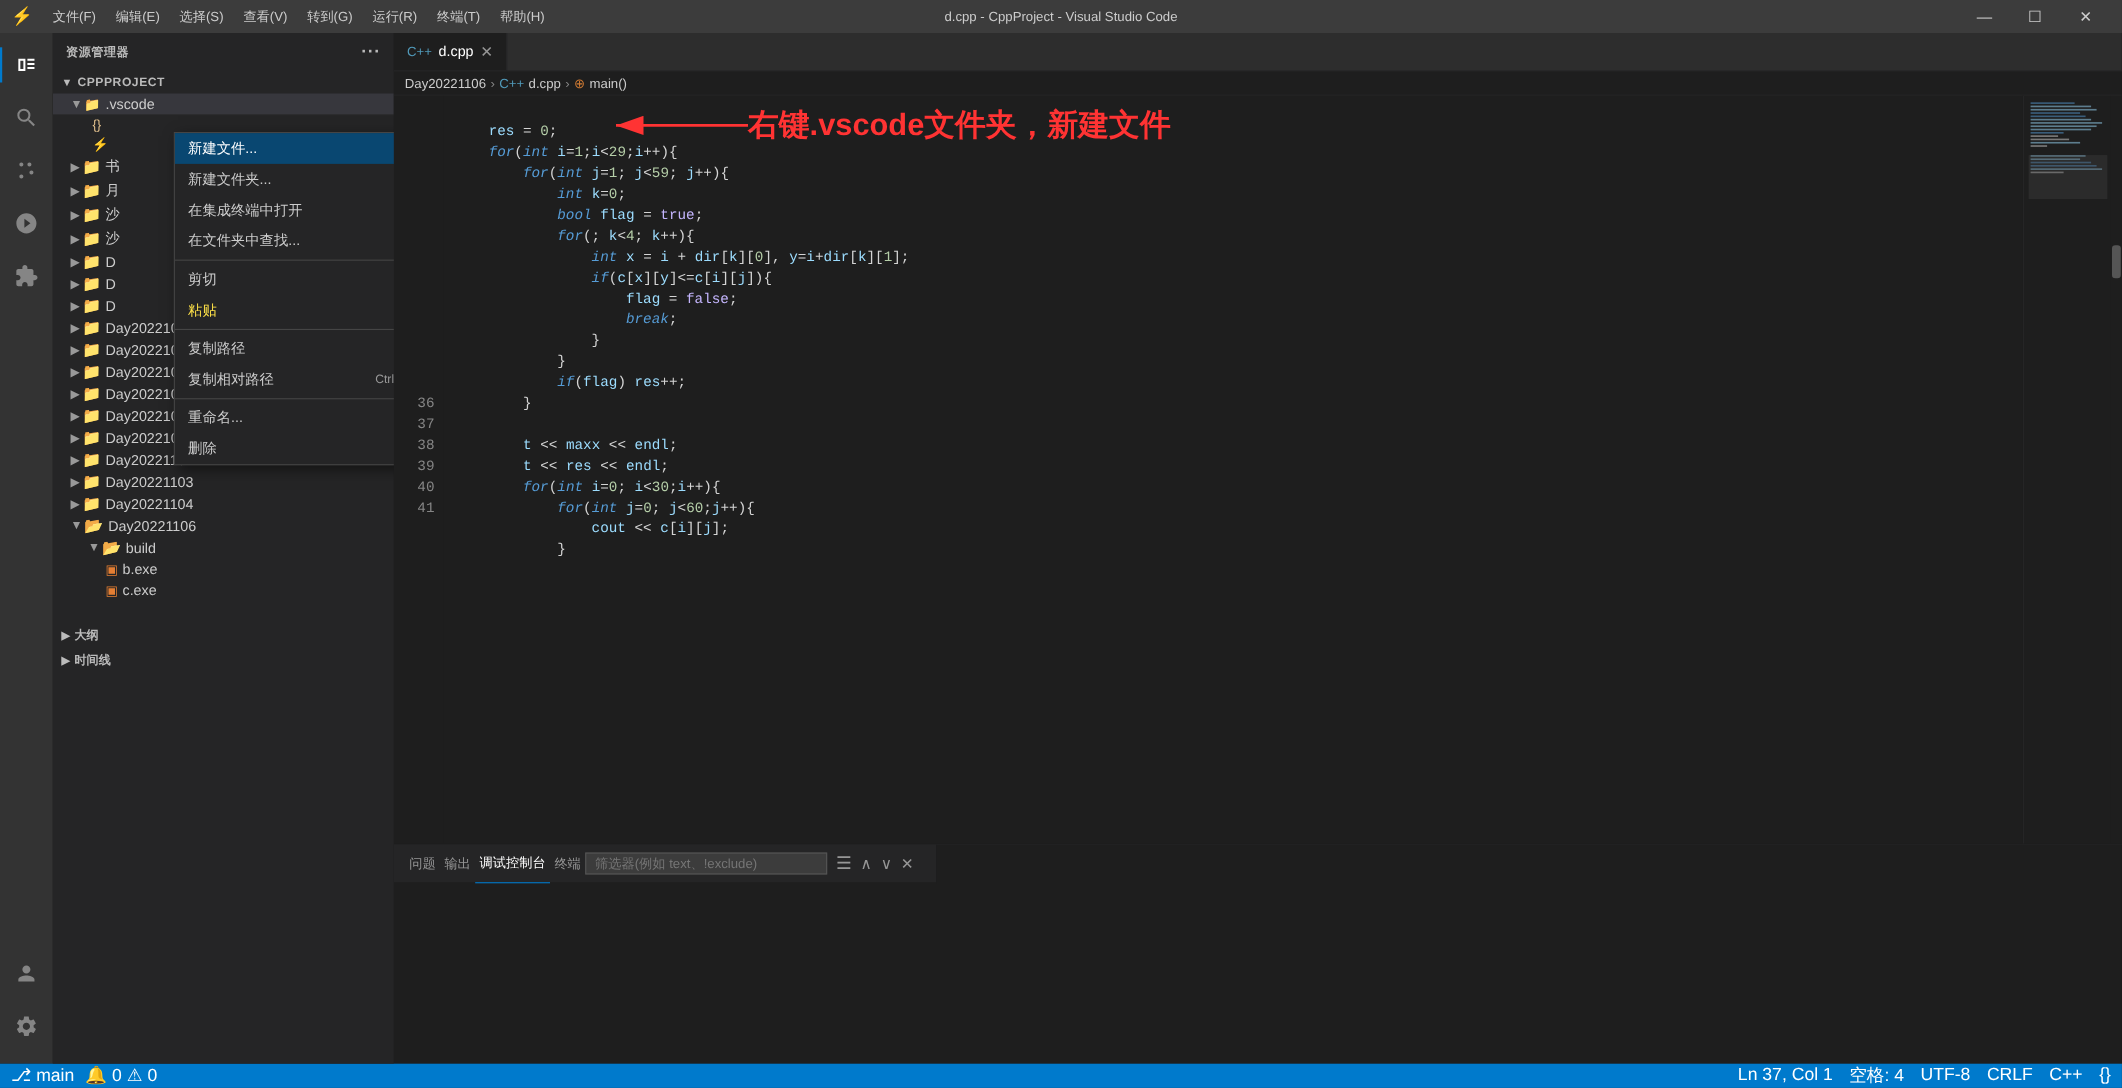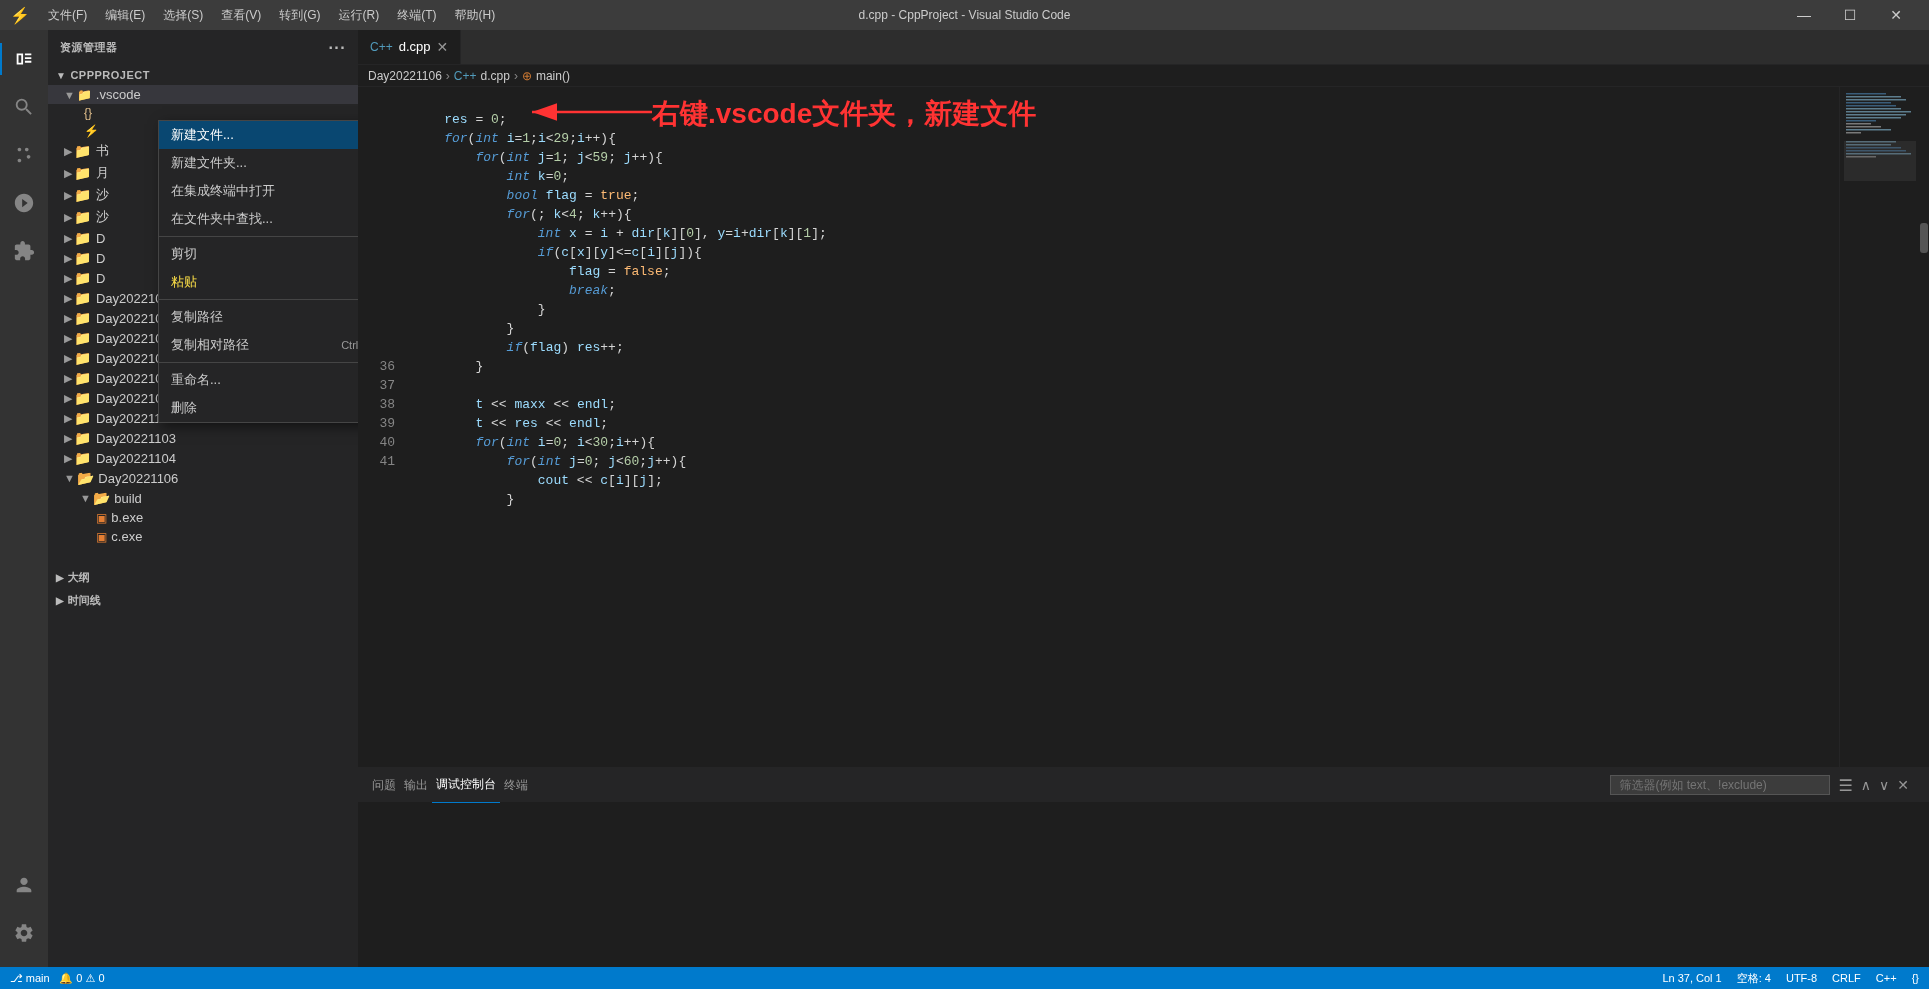--- a/index.html
+++ b/index.html
@@ -306,21 +306,21 @@
     .code-content::-webkit-scrollbar { width: 6px; height: 6px; }
     .code-content::-webkit-scrollbar-track { background: #1e1e1e; }
     .code-content::-webkit-scrollbar-thumb { background: #424242; }
 
     
     .kw { color: #569cd6; font-style: italic; } 
     .num { color: #b5cea8; } 
     .op { color: #d4d4d4; } 
     .var { color: #9cdcfe; } 
     .punct { color: #d4d4d4; }
-    .bool-val { color: #fdba74; }
+    .bool-val { color: #c4b5fd; }
 
     
     .annotation-overlay {
       position: absolute;
       top: 10px;
       left: 150px;
       pointer-events: none;
       z-index: 500;
     }
     .annotation-text {
@@ -330,21 +330,21 @@
       font-family: 'Microsoft YaHei', sans-serif;
       white-space: nowrap;
     }
 
     
     .panel {
       height: 200px;
       background: #1e1e1e;
       border-top: 1px solid #252526;
       display: flex;
-      flex-direction: column;
+      flex-direction: row;
       flex-shrink: 0;
     }
     .panel-tabs {
       height: 35px;
       background: #252526;
       display: flex;
       align-items: center;
       padding: 0 10px;
       gap: 20px;
       border-bottom: 1px solid #1e1e1e;
@@ -396,21 +396,21 @@
 
     
     .status-bar {
       height: 22px;
       background: #007acc;
       display: flex;
       align-items: center;
       justify-content: space-between;
       padding: 0 10px;
       color: #ffffff;
-      font-size: 11px;
+      font-size: 16px;
       flex-shrink: 0;
     }
     .status-bar-left { display: flex; gap: 10px; align-items: center; }
     .status-bar-right { display: flex; gap: 15px; align-items: center; }
 
     
     .sidebar-section-header {
       display: flex;
       align-items: center;
       padding: 4px 8px;
@@ -754,21 +754,21 @@
 
         <span class="var">t</span> <span class="op">&lt;&lt;</span> <span class="var">maxx</span> <span class="op">&lt;&lt;</span> <span class="var">endl</span><span class="punct">;</span>
         <span class="var">t</span> <span class="op">&lt;&lt;</span> <span class="var">res</span> <span class="op">&lt;&lt;</span> <span class="var">endl</span><span class="punct">;</span>
 <span class="kw">        for</span><span class="punct">(</span><span class="kw">int</span> <span class="var">i</span><span class="op">=</span><span class="num">0</span><span class="punct">;</span> <span class="var">i</span><span class="op">&lt;</span><span class="num">30</span><span class="punct">;</span><span class="var">i</span><span class="op">++</span><span class="punct">){</span>
 <span class="kw">            for</span><span class="punct">(</span><span class="kw">int</span> <span class="var">j</span><span class="op">=</span><span class="num">0</span><span class="punct">;</span> <span class="var">j</span><span class="op">&lt;</span><span class="num">60</span><span class="punct">;</span><span class="var">j</span><span class="op">++</span><span class="punct">){</span>
 <span class="var">                cout</span> <span class="op">&lt;&lt;</span> <span class="var">c</span><span class="punct">[</span><span class="var">i</span><span class="punct">][</span><span class="var">j</span><span class="punct">];</span>
 <span class="punct">            }</span>
         </div>
       </div>
 
-      <div class="annotation-overlay" style="position:absolute; top:8px; left:164px; pointer-events:none; z-index:500; display:flex; ">
+      <div class="annotation-overlay" style="position:absolute; top:8px; left:192px; pointer-events:none; z-index:500; display:flex; align-items:center;">
 
         <svg width="130" height="35" style="margin-right:0;">
           <defs>
             <marker id="arrowhead" markerWidth="10" markerHeight="7" refX="10" refY="3.5" orient="auto">
               <polygon points="0 0, 10 3.5, 0 7" fill="#ff3333"></polygon>
             </marker>
           </defs>
           <line x1="130" y1="17" x2="10" y2="17" stroke="#ff3333" stroke-width="2.5" marker-end="url(#arrowhead)"></line>
         </svg>
         <span class="annotation-text">右键.vscode文件夹，新建文件</span>

